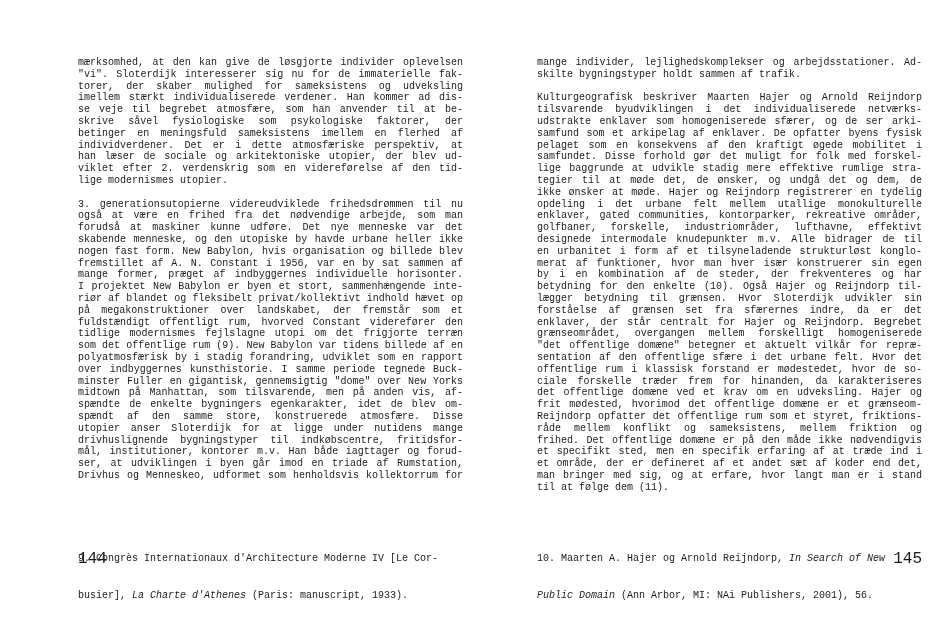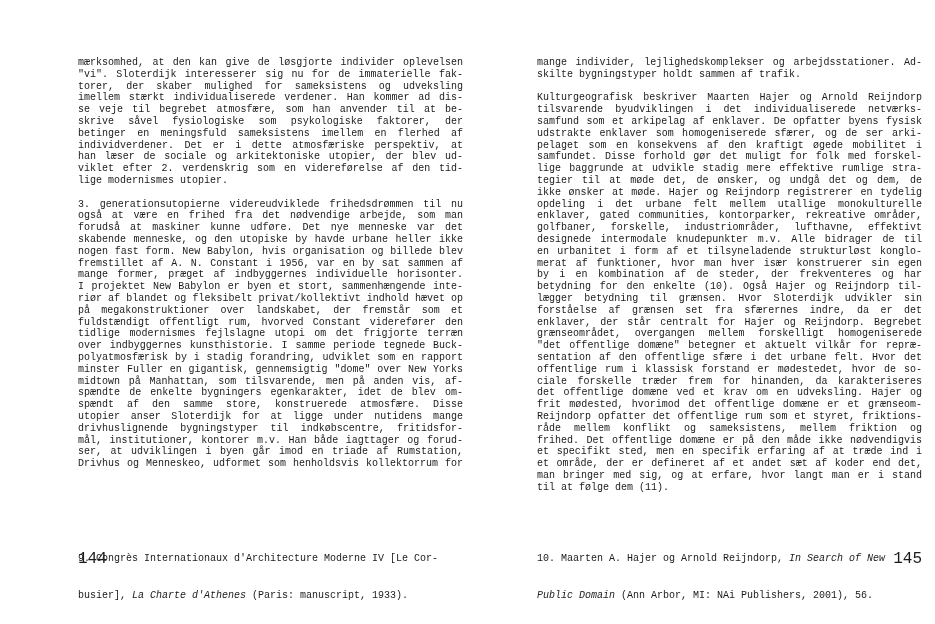--- a/index.html
+++ b/index.html
@@ -93,22 +93,23 @@
           <div class="ln">forudså at maskiner kunne udføre. Det nye menneske var det</div>
           <div class="ln">skabende menneske, og den utopiske by havde urbane heller ikke</div>
           <div class="ln">nogen fast form. New Babylon, hvis organisation og billede blev</div>
           <div class="ln">fremstillet af A. N. Constant i 1956, var en by sat sammen af</div>
           <div class="ln">mange former, præget af indbyggernes individuelle horisonter.</div>
           <div class="ln">I projektet New Babylon er byen et stort, sammenhængende inte-</div>
           <div class="ln">riør af blandet og fleksibelt privat/kollektivt indhold hævet op</div>
           <div class="ln">på megakonstruktioner over landskabet, der fremstår som et</div>
           <div class="ln">fuldstændigt offentligt rum, hvorved Constant viderefører den</div>
           <div class="ln">tidlige modernismes fejlslagne utopi om det frigjorte terræn</div>
+          <div class="ln">som det offentlige rum (9). New Babylon var tidens billede af en</div>
+          <div class="ln">polyatmosfærisk by i stadig forandring, udviklet som en rapport</div>
           <div class="ln">over indbyggernes kunsthistorie. I samme periode tegnede Buck-</div>
-          <div class="ln">polyatmosfærisk by i stadig forandring, udviklet som en rapport</div>
           <div class="ln">minster Fuller en gigantisk, gennemsigtig "dome" over New Yorks</div>
           <div class="ln">midtown på Manhattan, som tilsvarende, men på anden vis, af-</div>
           <div class="ln">spændte de enkelte bygningers egenkarakter, idet de blev om-</div>
           <div class="ln">spændt af den samme store, konstruerede atmosfære. Disse</div>
           <div class="ln">utopier anser Sloterdijk for at ligge under nutidens mange</div>
           <div class="ln">drivhuslignende bygningstyper til indkøbscentre, fritidsfor-</div>
           <div class="ln">mål, institutioner, kontorer m.v. Han både iagttager og forud-</div>
           <div class="ln">ser, at udviklingen i byen går imod en triade af Rumstation,</div>
           <div class="ln">Drivhus og Menneskeo, udformet som henholdsvis kollektorrum for</div>
         </div>
@@ -122,22 +123,22 @@
 
   <section class="page right">
     <div class="text-block">
         <div class="para">
           <div class="ln">mange individer, lejlighedskomplekser og arbejdsstationer. Ad-</div>
           <div class="ln end">skilte bygningstyper holdt sammen af trafik.</div>
         </div>
         <div class="para">
           <div class="ln">Kulturgeografisk beskriver Maarten Hajer og Arnold Reijndorp</div>
           <div class="ln">tilsvarende byudviklingen i det individualiserede netværks-</div>
+          <div class="ln">udstrakte enklaver som homogeniserede sfærer, og de ser arki-</div>
           <div class="ln">samfund som et arkipelag af enklaver. De opfatter byens fysisk</div>
-          <div class="ln">udstrakte enklaver som homogeniserede sfærer, og de ser arki-</div>
           <div class="ln">pelaget som en konsekvens af den kraftigt øgede mobilitet i</div>
           <div class="ln">samfundet. Disse forhold gør det muligt for folk med forskel-</div>
           <div class="ln">lige baggrunde at udvikle stadig mere effektive rumlige stra-</div>
           <div class="ln">tegier til at møde det, de ønsker, og undgå det og dem, de</div>
           <div class="ln">ikke ønsker at møde. Hajer og Reijndorp registrerer en tydelig</div>
           <div class="ln">opdeling i det urbane felt mellem utallige monokulturelle</div>
           <div class="ln">enklaver, gated communities, kontorparker, rekreative områder,</div>
           <div class="ln">golfbaner, forskelle, industriområder, lufthavne, effektivt</div>
           <div class="ln">designede intermodale knudepunkter m.v. Alle bidrager de til</div>
           <div class="ln">en urbanitet i form af et tilsyneladende strukturløst konglo-</div>

